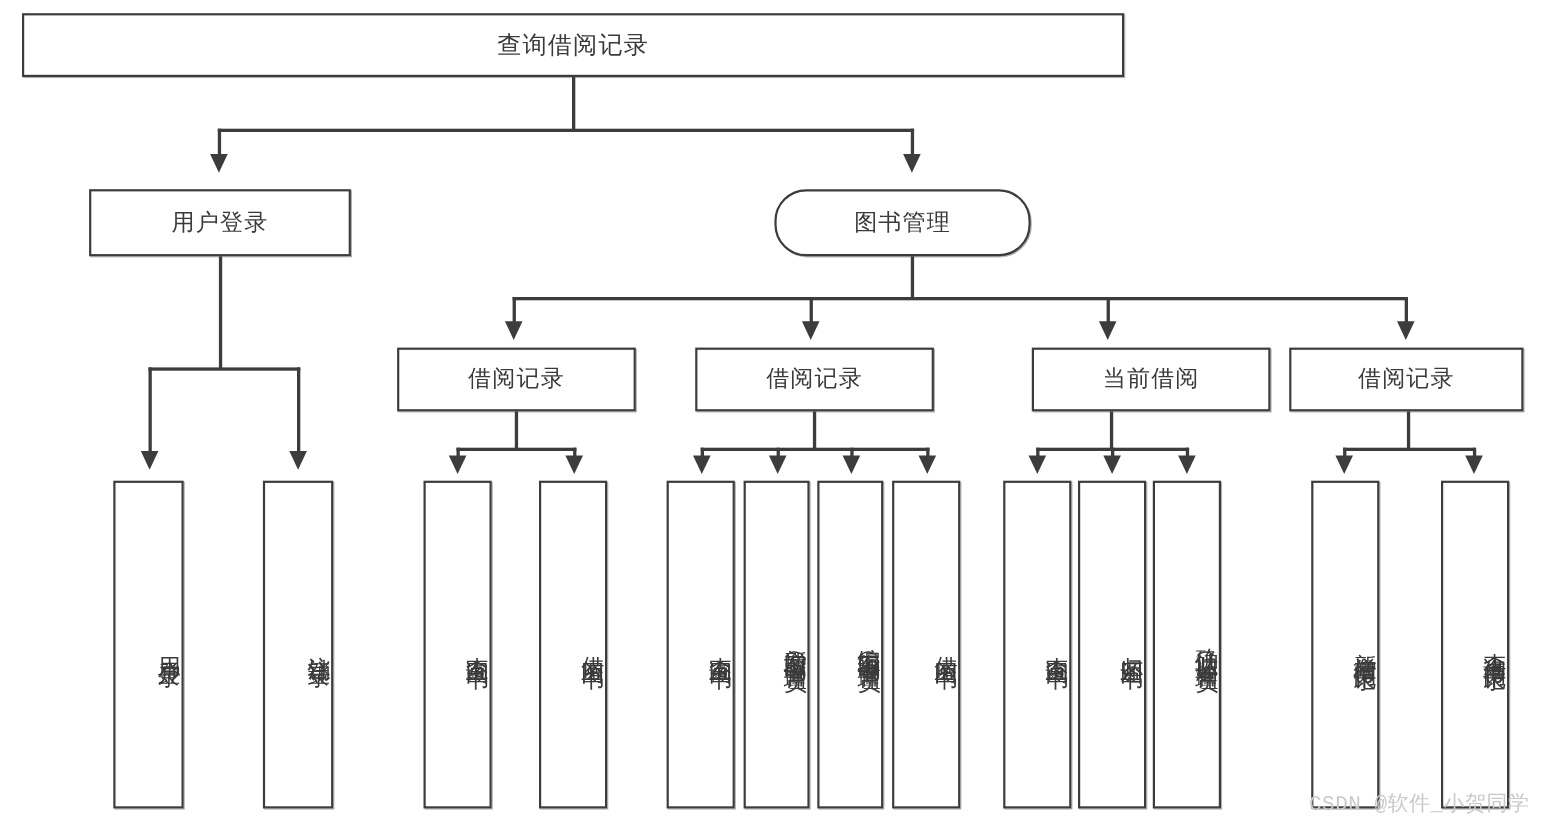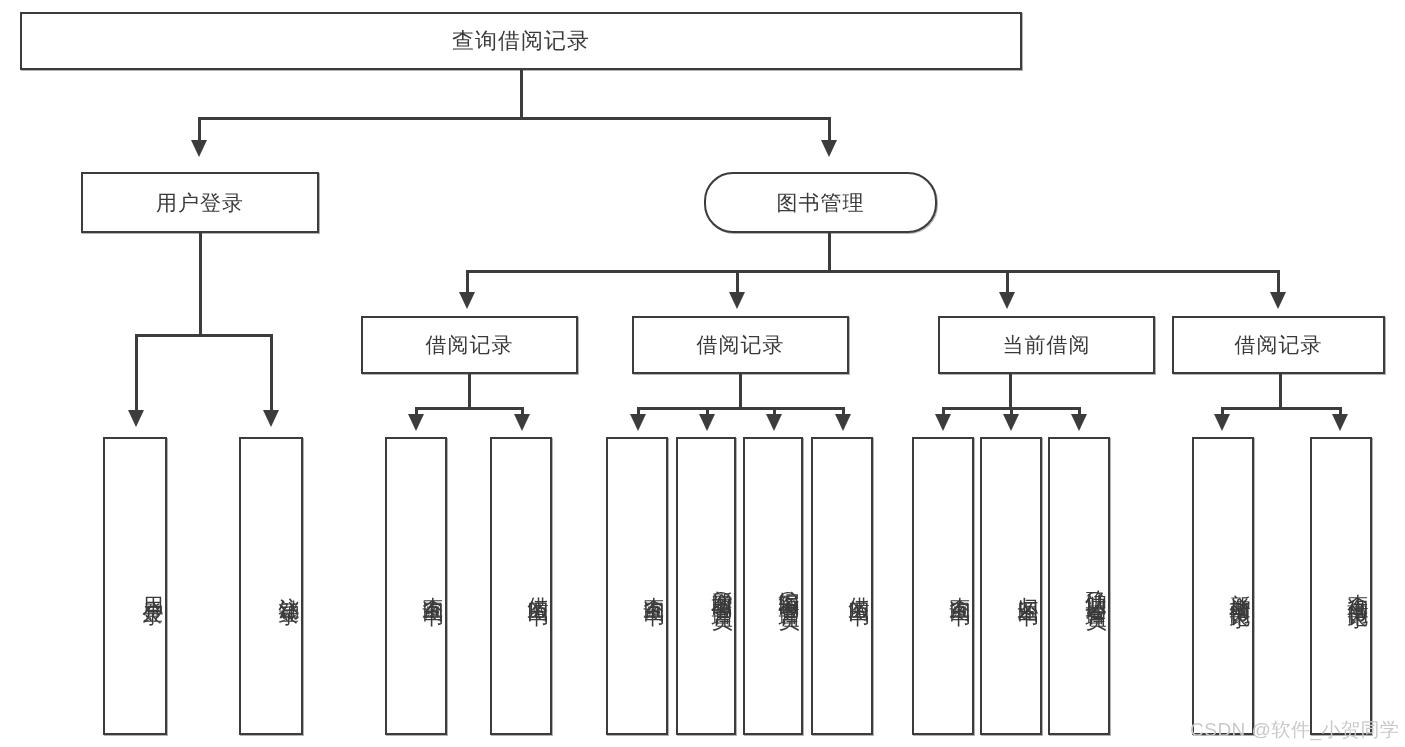--- a/index.html
+++ b/index.html
@@ -208,15 +208,15 @@
     <span class="txt">确认归还（管理员）</span>
   </div>
 
   <div class="node v" style="left:1192px;top:437px;width:62px;height:298px;">
     <span class="txt">新增借阅记录</span>
   </div>
   <div class="node v" style="left:1310px;top:437px;width:62px;height:298px;">
     <span class="txt">查询借阅记录</span>
   </div>
 
-  <div id="watermark" style="left:1190px;top:717px;">CSDN @软件_小贺同学</div>
+  <div id="watermark" style="left:1190px;top:717px;font-family:Liberation Mono, monospace;">CSDN @软件_小贺同学</div>
 
 </div>
 
 </body></html>

